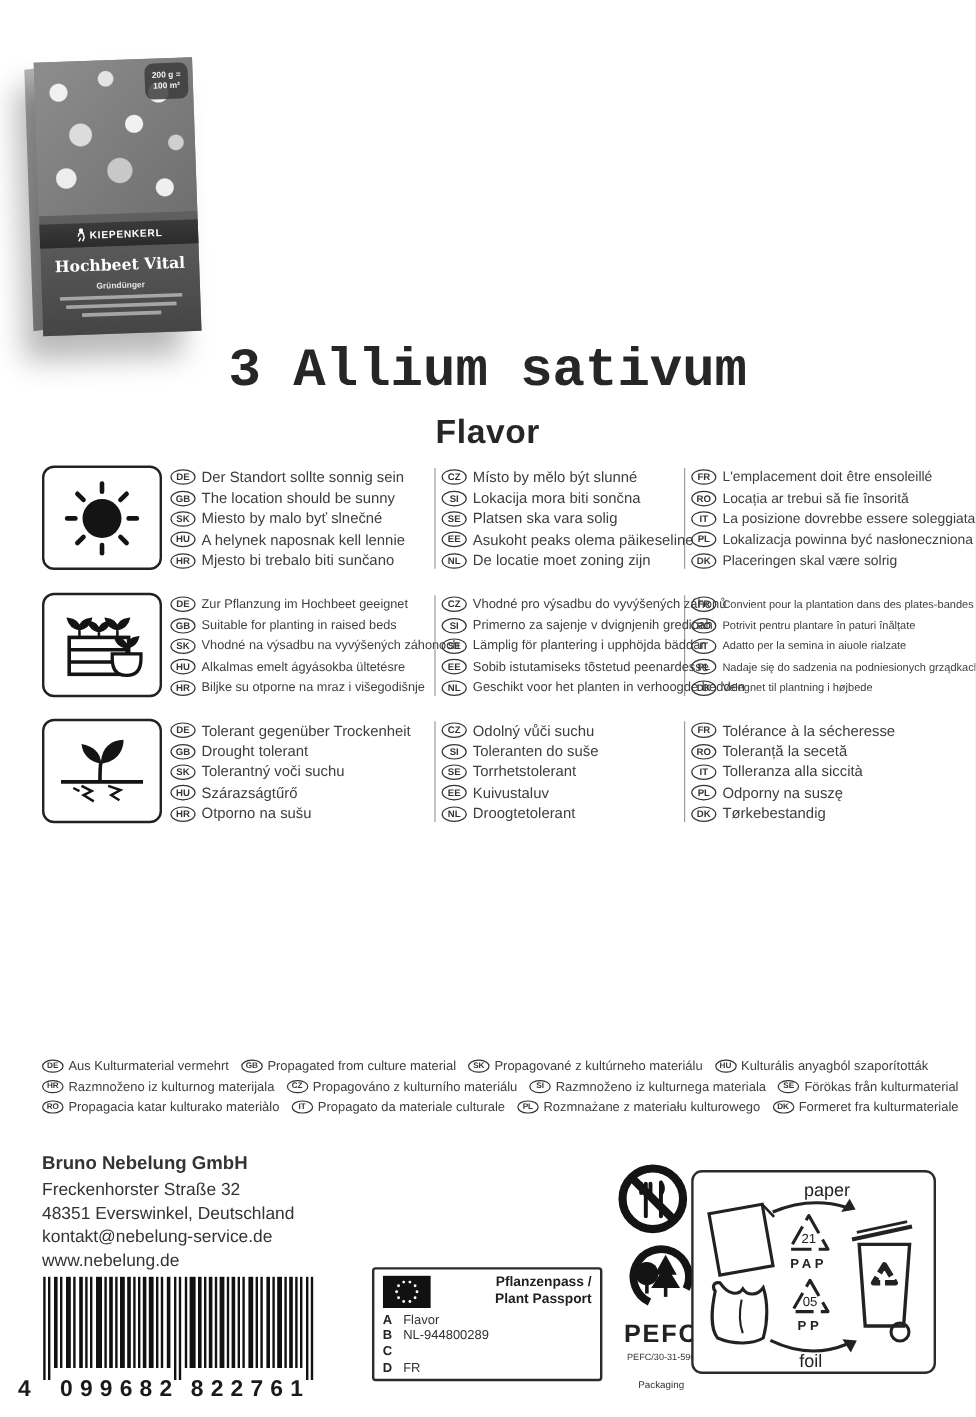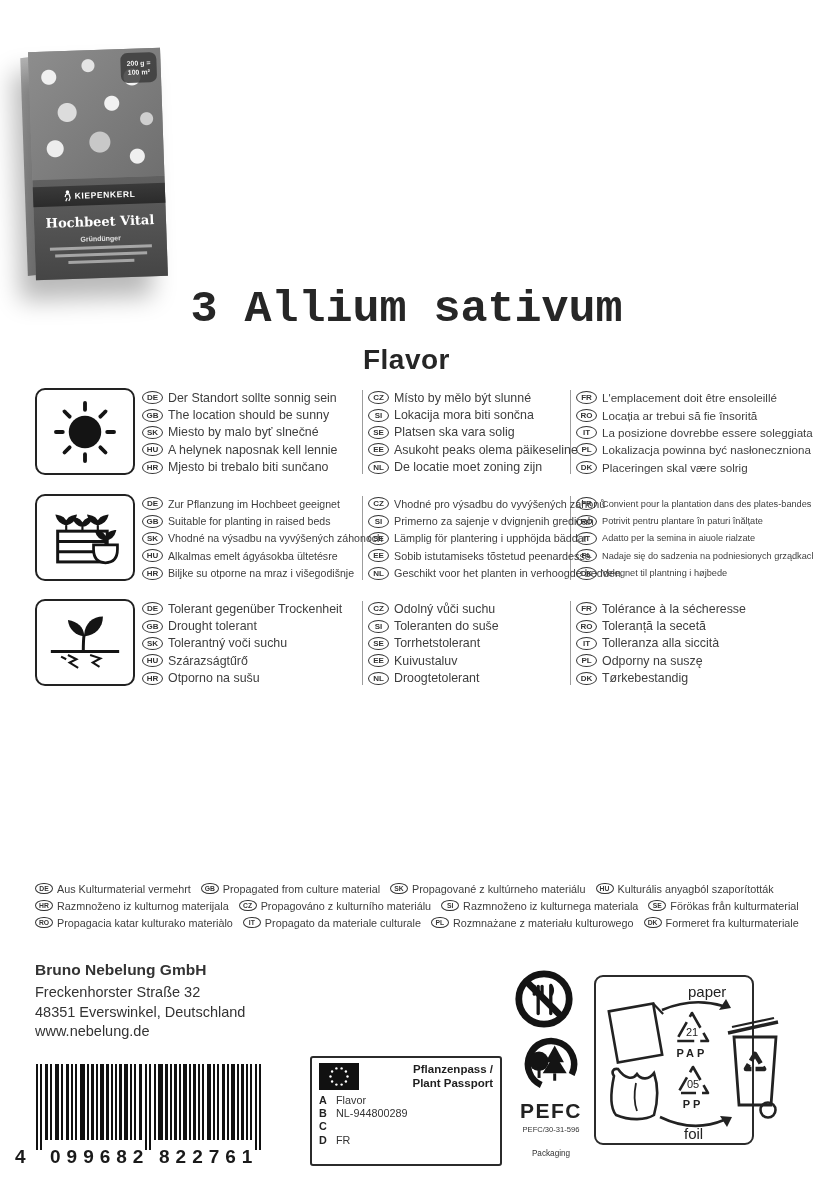--- a/index.html
+++ b/index.html
@@ -71,35 +71,35 @@
   
   .address{position:absolute;left:35px;top:961px;color:#333;}
   .addr-company{font-size:15.5px;font-weight:bold;margin-bottom:4px;}
   .addr-line{font-size:14.5px;line-height:19.5px;}
 
   
   .barcode{position:absolute;left:12px;top:1062px;}
   .barcode text{font-family:"Liberation Sans",sans-serif;font-weight:bold;fill:#1a1a1a;}
 
   
-  .passport{position:absolute;left:310px;top:1056px;width:192px;height:110px;border:2px solid #2b2b2b;border-radius:3px;
+  .passport{position:absolute;left:310px;top:1056px;width:192px;height:95px;border:2px solid #2b2b2b;border-radius:3px;
         box-sizing:border-box;padding:5px 7px;background:#fff;}
   .pp-head{display:flex;justify-content:space-between;align-items:flex-start;}
   .pp-title{text-align:right;font-weight:bold;font-size:11.5px;line-height:13.5px;color:#1f1f1f;}
   .pp-rows{margin-top:4px;}
   .pp-row{display:flex;font-size:10.8px;line-height:13.2px;color:#333;}
   .pp-key{font-weight:bold;width:17px;color:#222;}
 
   
   .nofood{position:absolute;left:512px;top:967px;}
   .pefc{position:absolute;left:506px;top:1036px;width:90px;text-align:center;color:#222;}
   .pefc-name{font-weight:bold;font-size:21px;letter-spacing:1.5px;margin-top:1px;}
   .pefc-lic{font-size:7.6px;margin-top:2px;color:#333;}
   .pefc-cap{font-size:8.2px;margin-top:15px;color:#333;}
-  .recycle{position:absolute;left:594px;top:975px;width:160px;height:170px;border:2px solid #2b2b2b;border-radius:9px;
+  .recycle{position:absolute;left:576px;top:975px;width:204px;height:170px;border:2px solid #2b2b2b;border-radius:9px;
         box-sizing:border-box;background:#fff;}
   .recycle svg text{font-family:"Liberation Sans",sans-serif;fill:#222;}
 </style>
 </head>
 <body>
 
 <div id="page">
 
   <div class="reco">
     <span class="reco-title">Unsere Empfehlung: Hochbeet Vital – die schnellwüchsige Mischung für optimale Bodenpflege</span>
@@ -445,20 +445,21 @@
           <span class="badge pbadge">DK</span>
           <span class="ptext">Formeret fra kulturmateriale</span>
         </div>
       </div>
     </div>
 
   <div class="address">
     <div class="addr-company">Bruno Nebelung GmbH</div>
     <div class="addr-line">Freckenhorster Straße 32</div>
     <div class="addr-line">48351 Everswinkel, Deutschland</div>
+    <div class="addr-line">kontakt@nebelung-service.de</div>
     <div class="addr-line">www.nebelung.de</div>
   </div>
 
   <div class="barcode">
     <svg width="275" height="106" viewBox="0 0 275 106">
       <g id="bars">
           <rect x="24" y="2" width="2" height="86" fill="#111"></rect>
           <rect x="28" y="2" width="2" height="86" fill="#111"></rect>
           <rect x="33" y="2" width="3" height="76" fill="#111"></rect>
           <rect x="38" y="2" width="2" height="76" fill="#111"></rect>

